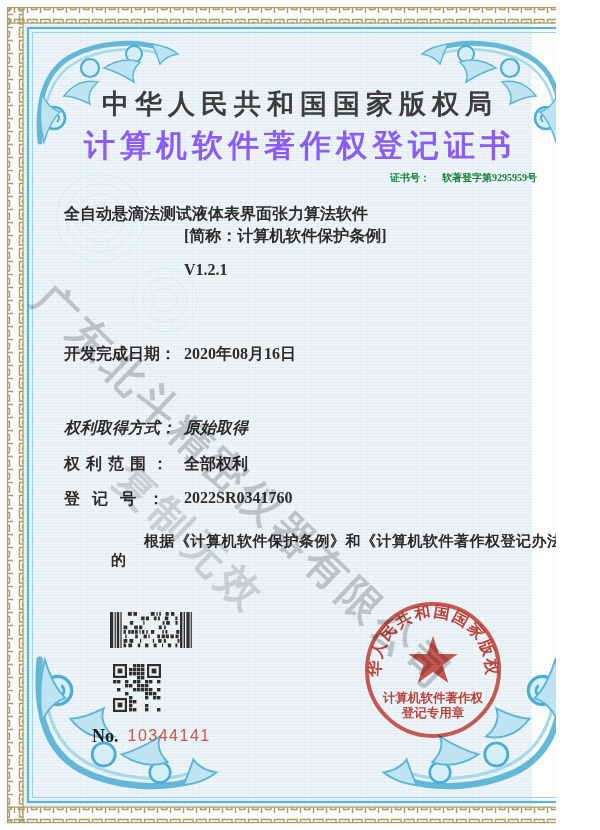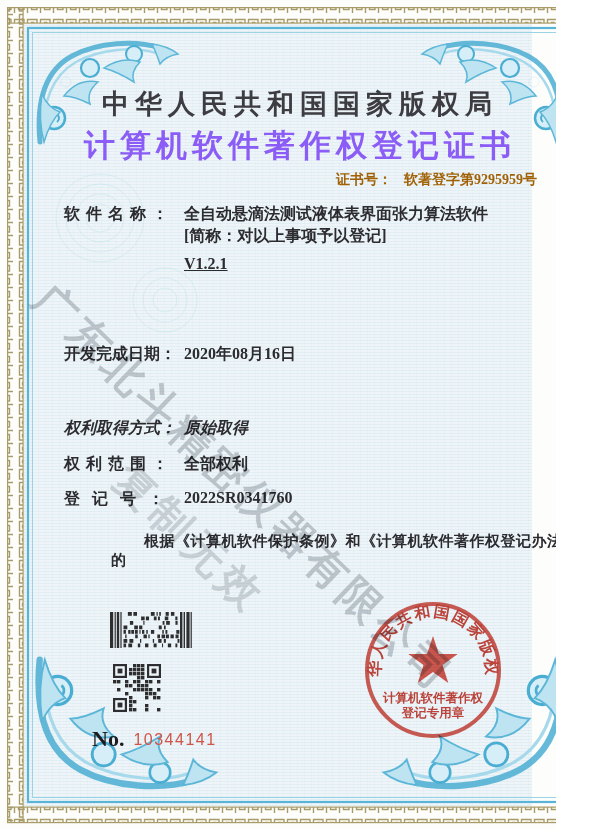--- a/index.html
+++ b/index.html
@@ -11,34 +11,34 @@
       repeating-linear-gradient(0deg, rgba(110,185,212,0.10) 0 1px, rgba(255,255,255,0) 1px 3px),
       repeating-linear-gradient(90deg, rgba(130,195,220,0.05) 0 1px, rgba(255,255,255,0) 1px 7px),
       #eef4f7;
     z-index:0;}
   .frame-svg{position:absolute;left:0;top:0;z-index:1;}
   .content{position:absolute;left:0;top:0;width:600px;height:830px;z-index:2;color:#2b2b30;}
   .authority{position:absolute;left:0;top:86px;width:600px;text-align:center;
     font-size:27px;font-weight:bold;letter-spacing:6px;color:#3c3c42;}
   .cert-title{position:absolute;left:0;top:125px;width:600px;text-align:center;
     font-size:31px;font-weight:bold;letter-spacing:5px;color:#8b5cf6;}
-  .certno{position:absolute;right:63px;top:171px;font-size:14px;font-weight:bold;color:#a16207;}
+  .certno{position:absolute;right:63px;top:171px;font-size:10px;font-weight:bold;color:#15803d;}
   .certno .gap{display:inline-block;width:12px;}
   .row{position:absolute;left:64px;display:flex;align-items:flex-start;
     font-size:16px;font-weight:bold;color:#2b2b30;white-space:nowrap;}
   .lab{width:120px;flex:0 0 120px;}
   .sp{letter-spacing:6px;}
   .sp2{letter-spacing:12px;}
   .subline{position:absolute;left:184px;font-size:16px;font-weight:bold;color:#2b2b30;white-space:nowrap;}
   .statement-line{position:absolute;left:64px;width:480px;font-size:15px;font-weight:bold;
     color:#2b2b30;letter-spacing:0.5px;margin-left:47px;}
   .indent{text-indent:33px;}
   .codes{position:absolute;z-index:2;}
   .no-block{position:absolute;left:92px;top:726px;z-index:2;white-space:nowrap;}
-  .no-label{font-size:22px;font-weight:bold;color:#1d1d20;font-family:"Liberation Serif",serif;}
+  .no-label{font-size:18px;font-weight:bold;color:#1d1d20;font-family:"Liberation Serif",serif;}
   .no-value{font-size:16px;color:#d05548;font-family:"Liberation Sans","DejaVu Sans",sans-serif;
     letter-spacing:1.5px;margin-left:5px;position:relative;top:-1px;}
   .issue-date{position:absolute;left:326px;top:732px;width:200px;text-align:center;
     font-size:17px;font-weight:bold;color:#222226;z-index:5;}
   .seal{position:absolute;left:362px;top:599px;width:142px;height:142px;z-index:4;
     mix-blend-mode:multiply;opacity:0.95;}
   .watermark{position:absolute;z-index:3;pointer-events:none;white-space:nowrap;
     font-weight:bold;mix-blend-mode:multiply;}
   .wm-company{left:60px;top:272px;font-size:42px;letter-spacing:5px;
     color:rgba(125,132,140,0.40);transform:rotate(44deg);transform-origin:0 0;}
@@ -115,25 +115,24 @@
 
   <div class="content">
     <div class="authority">中华人民共和国国家版权局</div>
     <div class="cert-title">计算机软件著作权登记证书</div>
 
     <div class="certno">
       <span>证书号：</span><span class="gap"></span><span>软著登字第9295959号</span>
     </div>
 
     <div class="row" style="top:204px;">
-      <span class="lab sp">软件名称：</span>
       <span>全自动悬滴法测试液体表界面张力算法软件</span>
     </div>
-    <div class="subline" style="top:226px;">[简称：对以上事项予以登记]</div>
-    <div class="subline" style="top:255px;text-decoration:underline;">V1.2.1</div>
+    <div class="subline" style="top:226px;">[简称：计算机软件保护条例]</div>
+    <div class="subline" style="top:261px;">V1.2.1</div>
 
 
     <div class="row" style="top:344px;">
       <span class="lab">开发完成日期：</span>
       <span>2020年08月16日</span>
     </div>
 
 
     <div class="row" style="top:418px;font-style:italic;">
       <span class="lab">权利取得方式：</span>

